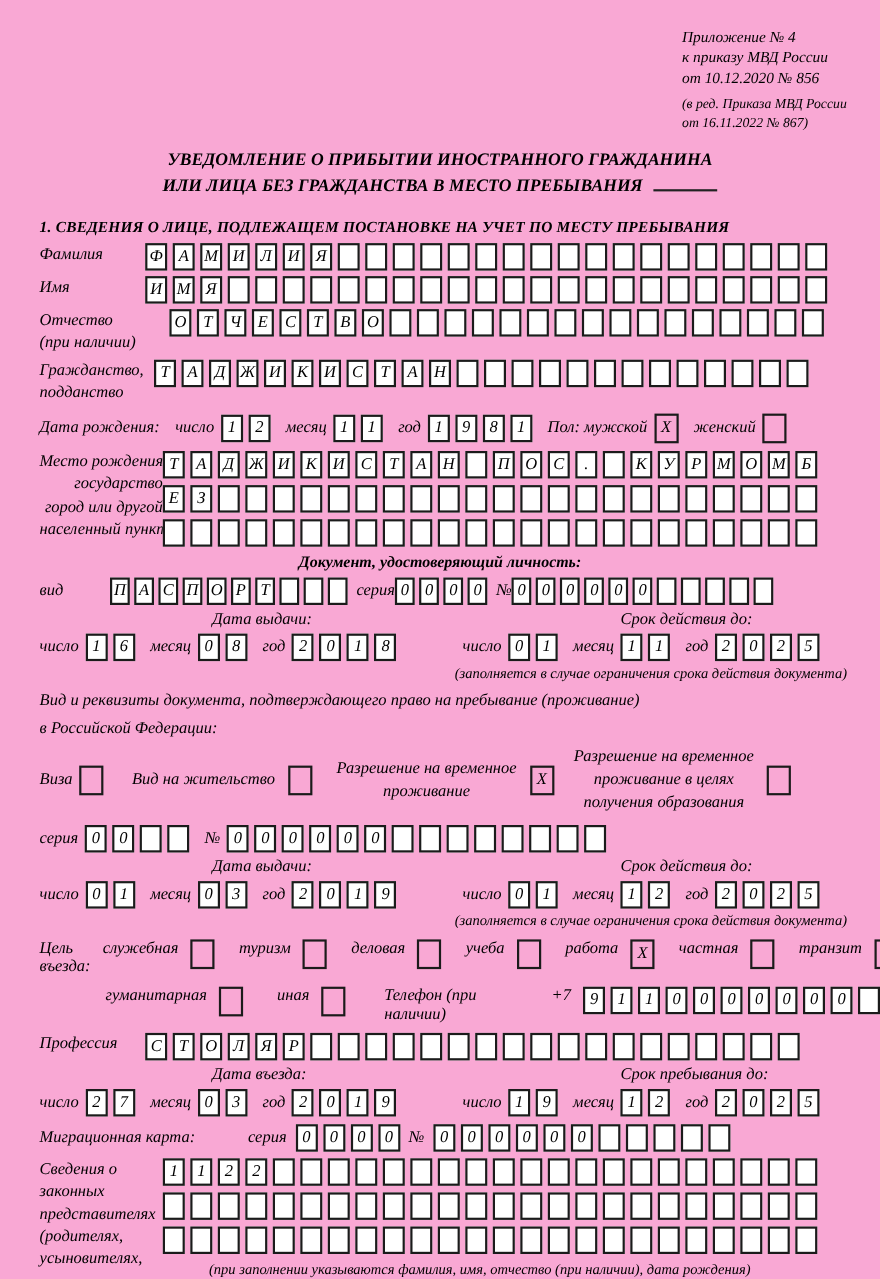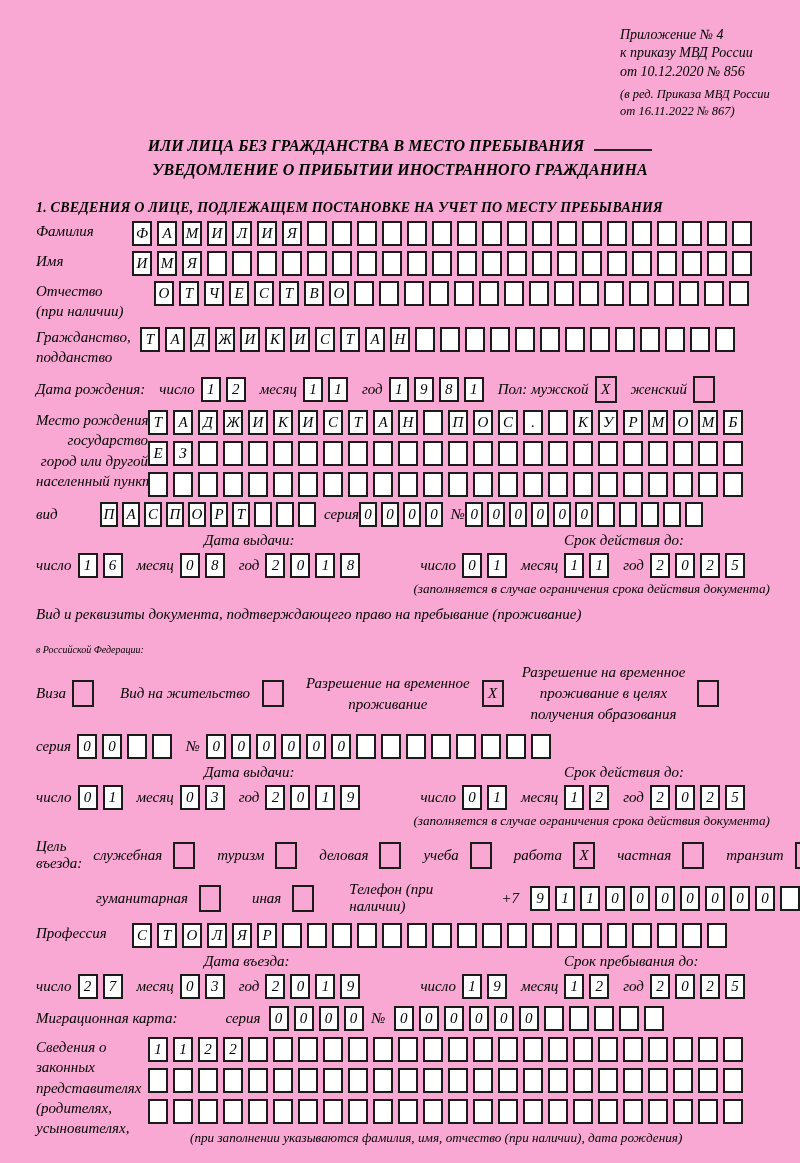--- a/index.html
+++ b/index.html
@@ -32,33 +32,33 @@
   
   .inline-row { display:flex; align-items:center; gap:6px; font-size:15px; margin-top:9px; }
   .ml8 { margin-left:8px; }
 
   .center-bold { width:728px; text-align:center; font-weight:bold; font-size:14.5px; margin-top:6px; }
 
   .doc-type-row { display:flex; align-items:center; gap:0; font-size:15px; margin-top:5px; }
   .doc-type-row .dt-lbl { width:64px; }
 
   .date-titles { position:relative; height:19px; font-size:15px; margin-top:5px; }
-  .date-titles .t-left { position:absolute; left:168px; }
+  .date-titles .t-left { position:absolute; left:157px; }
   .date-titles .t-right { position:absolute; left:528px; }
   .date-row { display:flex; align-items:center; gap:6px; font-size:15px; margin-top:2px; }
   .grp-gap { width:48px; }
   .note { font-size:13.2px; text-align:right; margin-right:30px; margin-top:3px; }
 
   .intro { font-size:15px; margin-top:9px; }
-  .intro2 { font-size:10px; margin-top:21px; }
+  .intro2 { font-size:15px; margin-top:8px; }
 
   .permit-row { display:flex; align-items:center; font-size:15px; margin-top:7px; }
   .permit-row .c { text-align:center; line-height:1.4; }
 
-  .purpose-row { display:flex; align-items:center; gap:11px; font-size:15px; margin-top:9px; }
+  .purpose-row { display:flex; gap:11px; font-size:15px; margin-top:9px; }
   .opt-gap { width:10px; }
   .indent60 { margin-left:60px; }
 
   .mig-row { display:flex; align-items:center; gap:8px; font-size:15px; margin-top:7px; }
 
   .rep-block { display:flex; align-items:flex-start; margin-top:6px; }
   .rep-rows .cells { margin-bottom:6px; }
   .rep-note { font-size:13.2px; margin-top:4px; padding-left:42px; }
 </style>
 </head>
@@ -71,22 +71,22 @@
     <div>к приказу МВД России</div>
     <div>от 10.12.2020 № 856</div>
     <div class="sub">
       <div>(в ред. Приказа МВД России</div>
       <div>от 16.11.2022 № 867)</div>
     </div>
   </div>
 
 
   <div class="title">
+    <div>УВЕДОМЛЕНИЕ О ПРИБЫТИИ ИНОСТРАННОГО ГРАЖДАНИНА</div>
     <div><span>ИЛИ ЛИЦА БЕЗ ГРАЖДАНСТВА В МЕСТО ПРЕБЫВАНИЯ</span><span class="title-underline"></span></div>
-    <div>УВЕДОМЛЕНИЕ О ПРИБЫТИИ ИНОСТРАННОГО ГРАЖДАНИНА</div>
   </div>
 
   <div class="section-heading">1. СВЕДЕНИЯ О ЛИЦЕ, ПОДЛЕЖАЩЕМ ПОСТАНОВКЕ НА УЧЕТ ПО МЕСТУ ПРЕБЫВАНИЯ</div>
 
   <div class="frow">
     <span class="lbl w96">Фамилия</span>
     <span class="cells">
         <span class="cell">Ф</span>
         <span class="cell">А</span>
         <span class="cell">М</span>
@@ -319,20 +319,21 @@
           <span class="cell"></span>
           <span class="cell"></span>
           <span class="cell"></span>
           <span class="cell"></span>
           <span class="cell"></span>
           <span class="cell"></span>
         </div>
     </span>
   </div>
 
+  <div class="center-bold">Документ, удостоверяющий личность:</div>
 
   <div class="doc-type-row">
     <span class="dt-lbl">вид</span>
     <span class="cells cells-sm">
         <span class="cell">П</span>
         <span class="cell">А</span>
         <span class="cell">С</span>
         <span class="cell">П</span>
         <span class="cell">О</span>
         <span class="cell">Р</span>

